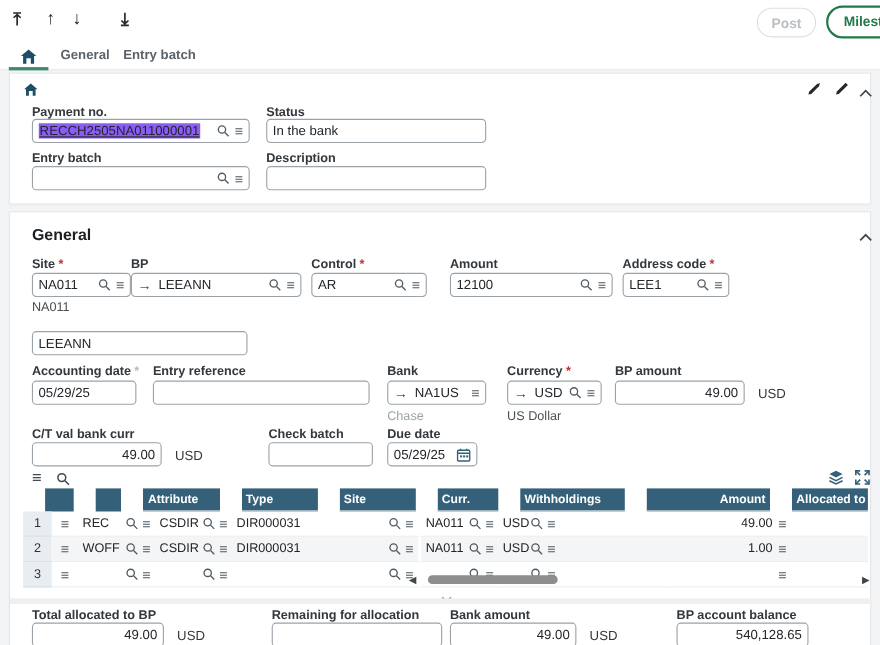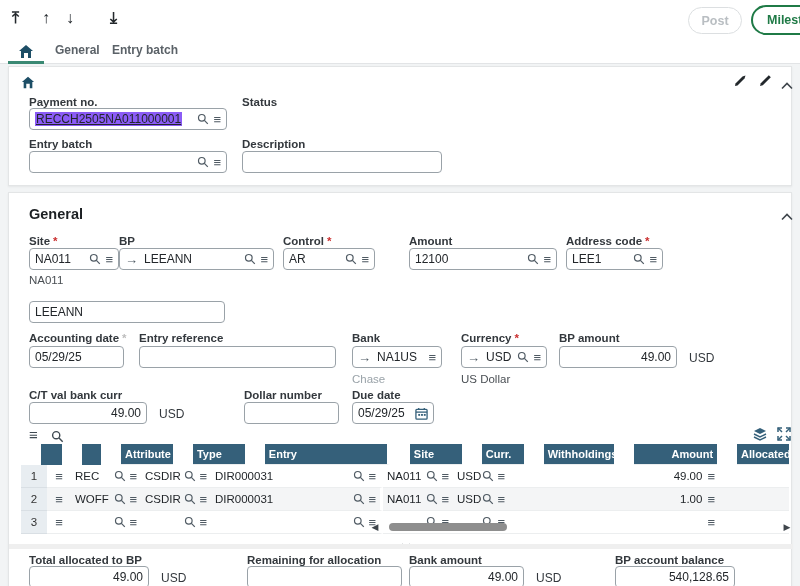--- a/index.html
+++ b/index.html
@@ -124,20 +124,23 @@
     <span class="ficons">
       <svg class="mag" viewBox="0 0 12 12">
           <circle cx="4.8" cy="4.8" r="3.3" fill="none" stroke="#4f5a63" stroke-width="1.2"></circle>
           <line x1="7.4" y1="7.4" x2="10.8" y2="10.8" stroke="#4f5a63" stroke-width="1.2"></line>
         </svg>
       <span class="ham">≡</span>
     </span>
   </div>
 
   <div class="lbl" style="left:233px;top:29px">Status</div>
+  <div class="fld" style="left:233px;top:41px;width:200px">
+    <span class="val">In the bank</span>
+  </div>
 
   <div class="lbl" style="left:20px;top:71px">Entry batch</div>
   <div class="fld" style="left:20px;top:84px;width:198px">
     <span class="val"></span>
     <span class="ficons">
       <svg class="mag" viewBox="0 0 12 12">
           <circle cx="4.8" cy="4.8" r="3.3" fill="none" stroke="#4f5a63" stroke-width="1.2"></circle>
           <line x1="7.4" y1="7.4" x2="10.8" y2="10.8" stroke="#4f5a63" stroke-width="1.2"></line>
         </svg>
       <span class="ham">≡</span>
@@ -178,21 +181,21 @@
     <span class="jump">→</span>
     <span class="val">LEEANN</span>
     <span class="ficons">
       <svg class="mag" viewBox="0 0 12 12">
           <circle cx="4.8" cy="4.8" r="3.3" fill="none" stroke="#4f5a63" stroke-width="1.2"></circle>
           <line x1="7.4" y1="7.4" x2="10.8" y2="10.8" stroke="#4f5a63" stroke-width="1.2"></line>
         </svg>
       <span class="ham">≡</span>
     </span>
   </div>
-  <div class="fld" style="left:274px;top:55px;width:92px">
+  <div class="fld" style="left:274px;top:55px;width:105px">
     <span class="val">AR</span>
     <span class="ficons">
       <svg class="mag" viewBox="0 0 12 12">
           <circle cx="4.8" cy="4.8" r="3.3" fill="none" stroke="#4f5a63" stroke-width="1.2"></circle>
           <line x1="7.4" y1="7.4" x2="10.8" y2="10.8" stroke="#4f5a63" stroke-width="1.2"></line>
         </svg>
       <span class="ham">≡</span>
     </span>
   </div>
   <div class="fld" style="left:400px;top:55px;width:148px">
@@ -252,21 +255,21 @@
     </span>
   </div>
   <div class="fld num" style="left:550px;top:153px;width:118px">
     <span class="val">49.00</span>
   </div>
   <div class="unit" style="left:680px;top:158px">USD</div>
   <div class="helper faint" style="left:343px;top:180px">Chase</div>
   <div class="helper" style="left:452px;top:180px">US Dollar</div>
 
   <div class="lbl" style="left:20px;top:196px">C/T val bank curr</div>
-  <div class="lbl" style="left:235px;top:196px">Dollar number</div>
+  <div class="lbl" style="left:235px;top:196px">Check batch</div>
   <div class="lbl" style="left:343px;top:196px">Due date</div>
 
   <div class="fld num" style="left:20px;top:209px;width:118px">
     <span class="val">49.00</span>
   </div>
   <div class="unit" style="left:150px;top:214px">USD</div>
   <div class="fld" style="left:235px;top:209px;width:95px">
     <span class="val"></span>
   </div>
   <div class="fld" style="left:343px;top:209px;width:82px">
@@ -310,21 +313,20 @@
         <line x1="1" y1="13" x2="5" y2="9"></line>
       </svg>
   </span>
 
   <div class="grid" style="left:12px;top:251px;position:absolute">
     <div class="grow ghead">
       <div class="gcell c-num"></div>
         <div class="gcell c-rico"></div>
       <div class="gcell c-attr">Attribute</div>
       <div class="gcell c-type">Type</div>
-      <div class="gcell c-entry">Entry</div>
       <div class="gcell c-site">Site</div>
       <div class="gcell c-curr">Curr.</div>
       <div class="gcell c-with">Withholdings</div>
       <div class="gcell c-amt">Amount</div>
       <div class="gcell c-alloc">Allocated to BP</div>
     </div>
 
     <div class="grow">
       <div class="gcell c-num">1</div>
       <div class="gcell c-rico">

